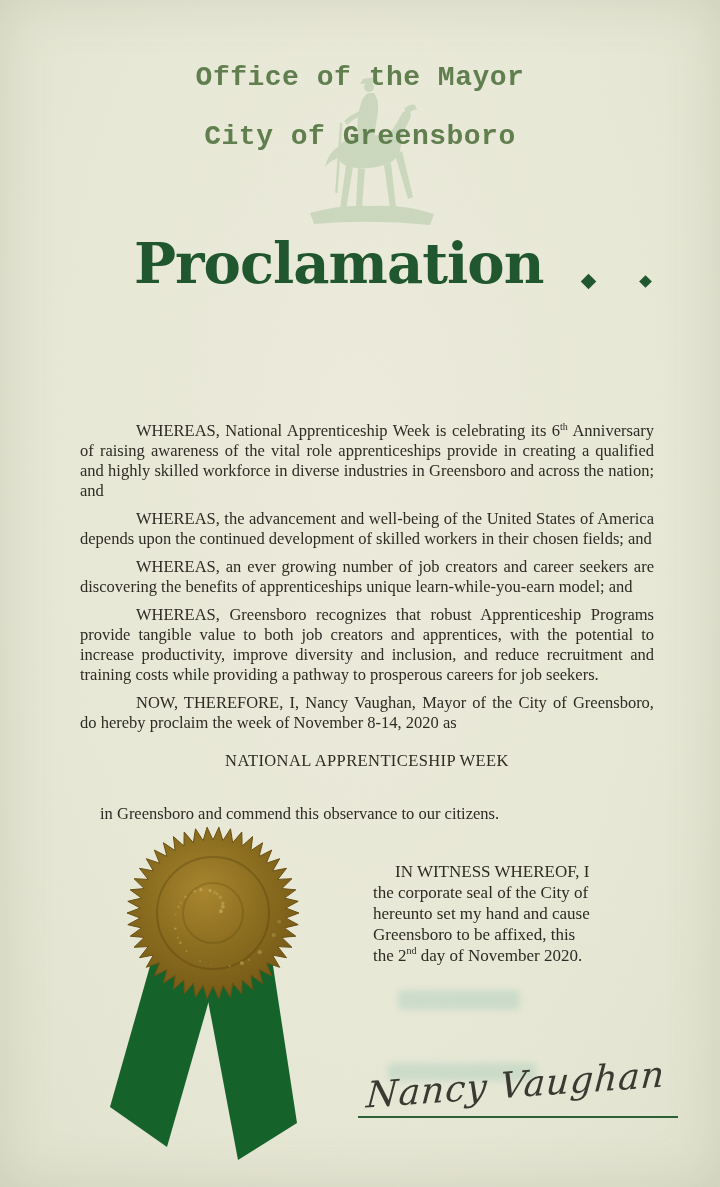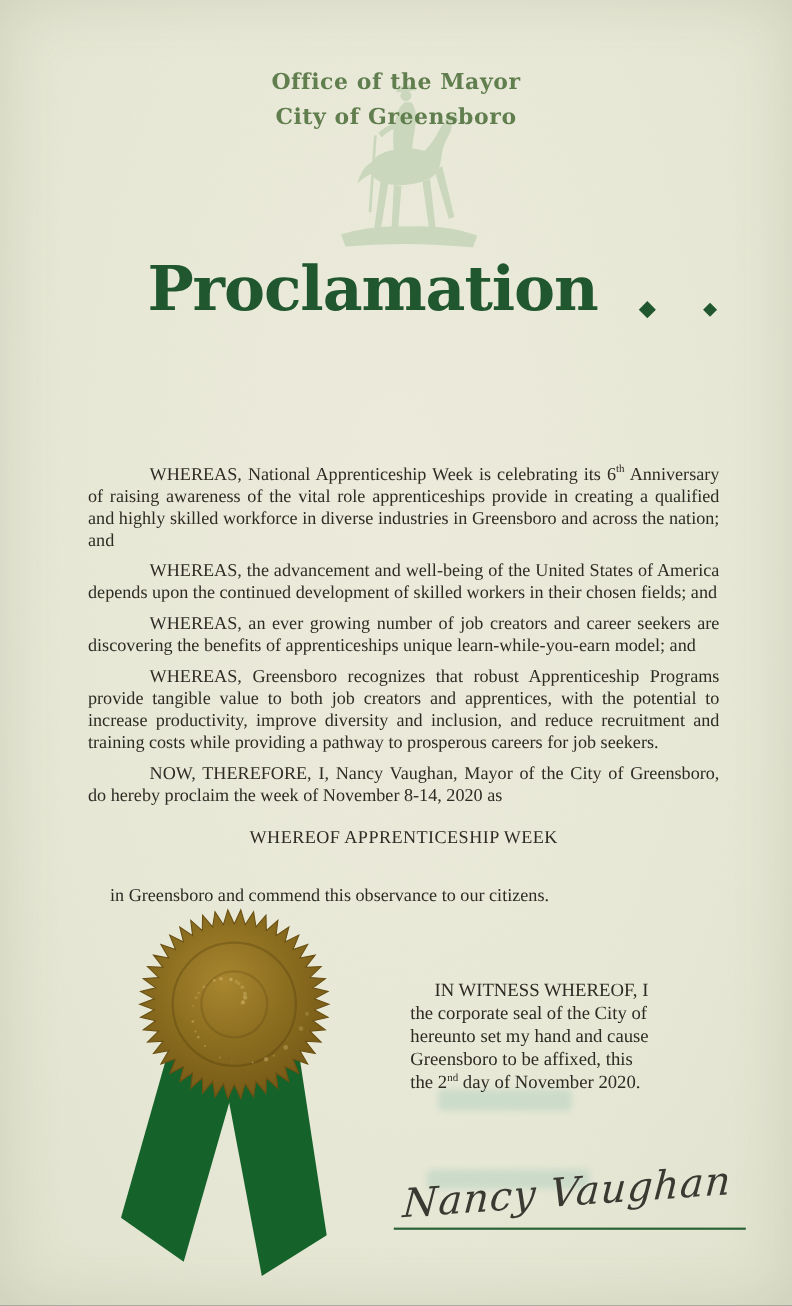--- a/index.html
+++ b/index.html
@@ -10,41 +10,41 @@
   }
   *{box-sizing:border-box;margin:0;padding:0;}
   body{width:720px;font-family:"Liberation Serif",serif;background:#777;}
   .page{position:relative;width:720px;height:1187px;overflow:hidden;
     background:radial-gradient(ellipse at 50% 38%,#edecdd 0%,var(--paper) 55%,#e1e3cf 100%);
     box-shadow:inset 0 0 55px rgba(100,105,75,0.16);}
   .noise{position:absolute;inset:0;width:720px;height:1187px;pointer-events:none;}
 
   .letterhead{position:absolute;top:62px;left:0;width:100%;text-align:center;
     color:var(--header-green);font-family:"DejaVu Serif",serif;font-weight:bold;z-index:3;}
-  .lh1,.lh2{font-size:20px;letter-spacing:.5px;}
-  .lh2{margin-top:8px;}
+  .lh1,.lh2{font-size:28px;letter-spacing:.5px;font-family:Liberation Mono, monospace;}
+  .lh2{margin-top:28px;}
   .watermark{position:absolute;left:296px;top:54px;width:150px;height:176px;opacity:.85;z-index:2;}
 
   .title-row{position:absolute;left:134px;top:230px;display:flex;align-items:flex-start;z-index:3;gap:20px;}
   .title-text{font-family:"DejaVu Serif",serif;font-weight:bold;font-size:56px;line-height:1.2;
     letter-spacing:-1px;color:var(--title-green);}
   .diamond{width:11px;height:11px;background:var(--title-green);transform:rotate(45deg);
     margin-top:46px;margin-left:20px;}
   .diamond.small{width:9px;height:9px;margin-top:47px;margin-left:27px;}
 
   .body-col{position:absolute;left:80px;top:421px;width:574px;color:var(--body-ink);
     font-size:16.5px;line-height:20px;text-align:justify;z-index:3;}
   .para{text-indent:56px;margin-bottom:8px;}
   sup{font-size:10px;vertical-align:super;line-height:0;}
   .week-heading{text-align:center;text-indent:0;margin-top:18px;letter-spacing:.4px;}
   .closing{margin-top:33px;text-align:left;margin-left:20px;}
 
   .witness{position:absolute;left:373px;top:861px;width:300px;color:var(--body-ink);
     font-size:17px;line-height:21px;white-space:nowrap;z-index:3;}
-  .witness .indent{padding-left:22px;margin-top:28px;}
+  .witness .indent{padding-left:22px;}
 
   .seal-svg{position:absolute;left:90px;top:818px;width:300px;height:370px;z-index:3;}
 
   .bleed{position:absolute;background:var(--bleedthrough-teal);opacity:.3;filter:blur(3px);
     border-radius:4px;z-index:2;}
   .b1{left:398px;top:990px;width:122px;height:20px;}
   .b2{left:388px;top:1063px;width:148px;height:18px;}
 
   .signature{position:absolute;left:366px;top:1064px;font-family:"DejaVu Serif",serif;
     font-style:italic;font-size:36px;color:var(--sig-ink);letter-spacing:1px;
@@ -89,21 +89,21 @@
     <span class="diamond"></span>
     <span class="diamond small"></span>
   </div>
 
   <div class="body-col">
     <p class="para"><span>WHEREAS, National Apprenticeship Week is celebrating its 6</span><sup>th</sup><span> Anniversary of raising awareness of the vital role apprenticeships provide in creating a qualified and highly skilled workforce in diverse industries in Greensboro and across the nation; and</span></p>
     <p class="para">WHEREAS, the advancement and well-being of the United States of America depends upon the continued development of skilled workers in their chosen fields; and</p>
     <p class="para">WHEREAS, an ever growing number of job creators and career seekers are discovering the benefits of apprenticeships unique learn-while-you-earn model; and</p>
     <p class="para">WHEREAS, Greensboro recognizes that robust Apprenticeship Programs provide tangible value to both job creators and apprentices, with the potential to increase productivity, improve diversity and inclusion, and reduce recruitment and training costs while providing a pathway to prosperous careers for job seekers.</p>
     <p class="para">NOW, THEREFORE, I, Nancy Vaughan, Mayor of the City of Greensboro, do hereby proclaim the week of November 8-14, 2020 as</p>
-    <p class="week-heading">WHEREOF APPRENTICESHIP WEEK</p>
+    <p class="week-heading">NATIONAL APPRENTICESHIP WEEK</p>
     <p class="closing">in Greensboro and commend this observance to our citizens.</p>
   </div>
 
   <div class="witness">
     <div class="indent">IN WITNESS WHEREOF, I</div>
     <div>the corporate seal of the City of</div>
     <div>hereunto set my hand and cause</div>
     <div>Greensboro to be affixed, this</div>
     <div><span>the 2</span><sup>nd</sup><span> day of November 2020.</span></div>
   </div>

